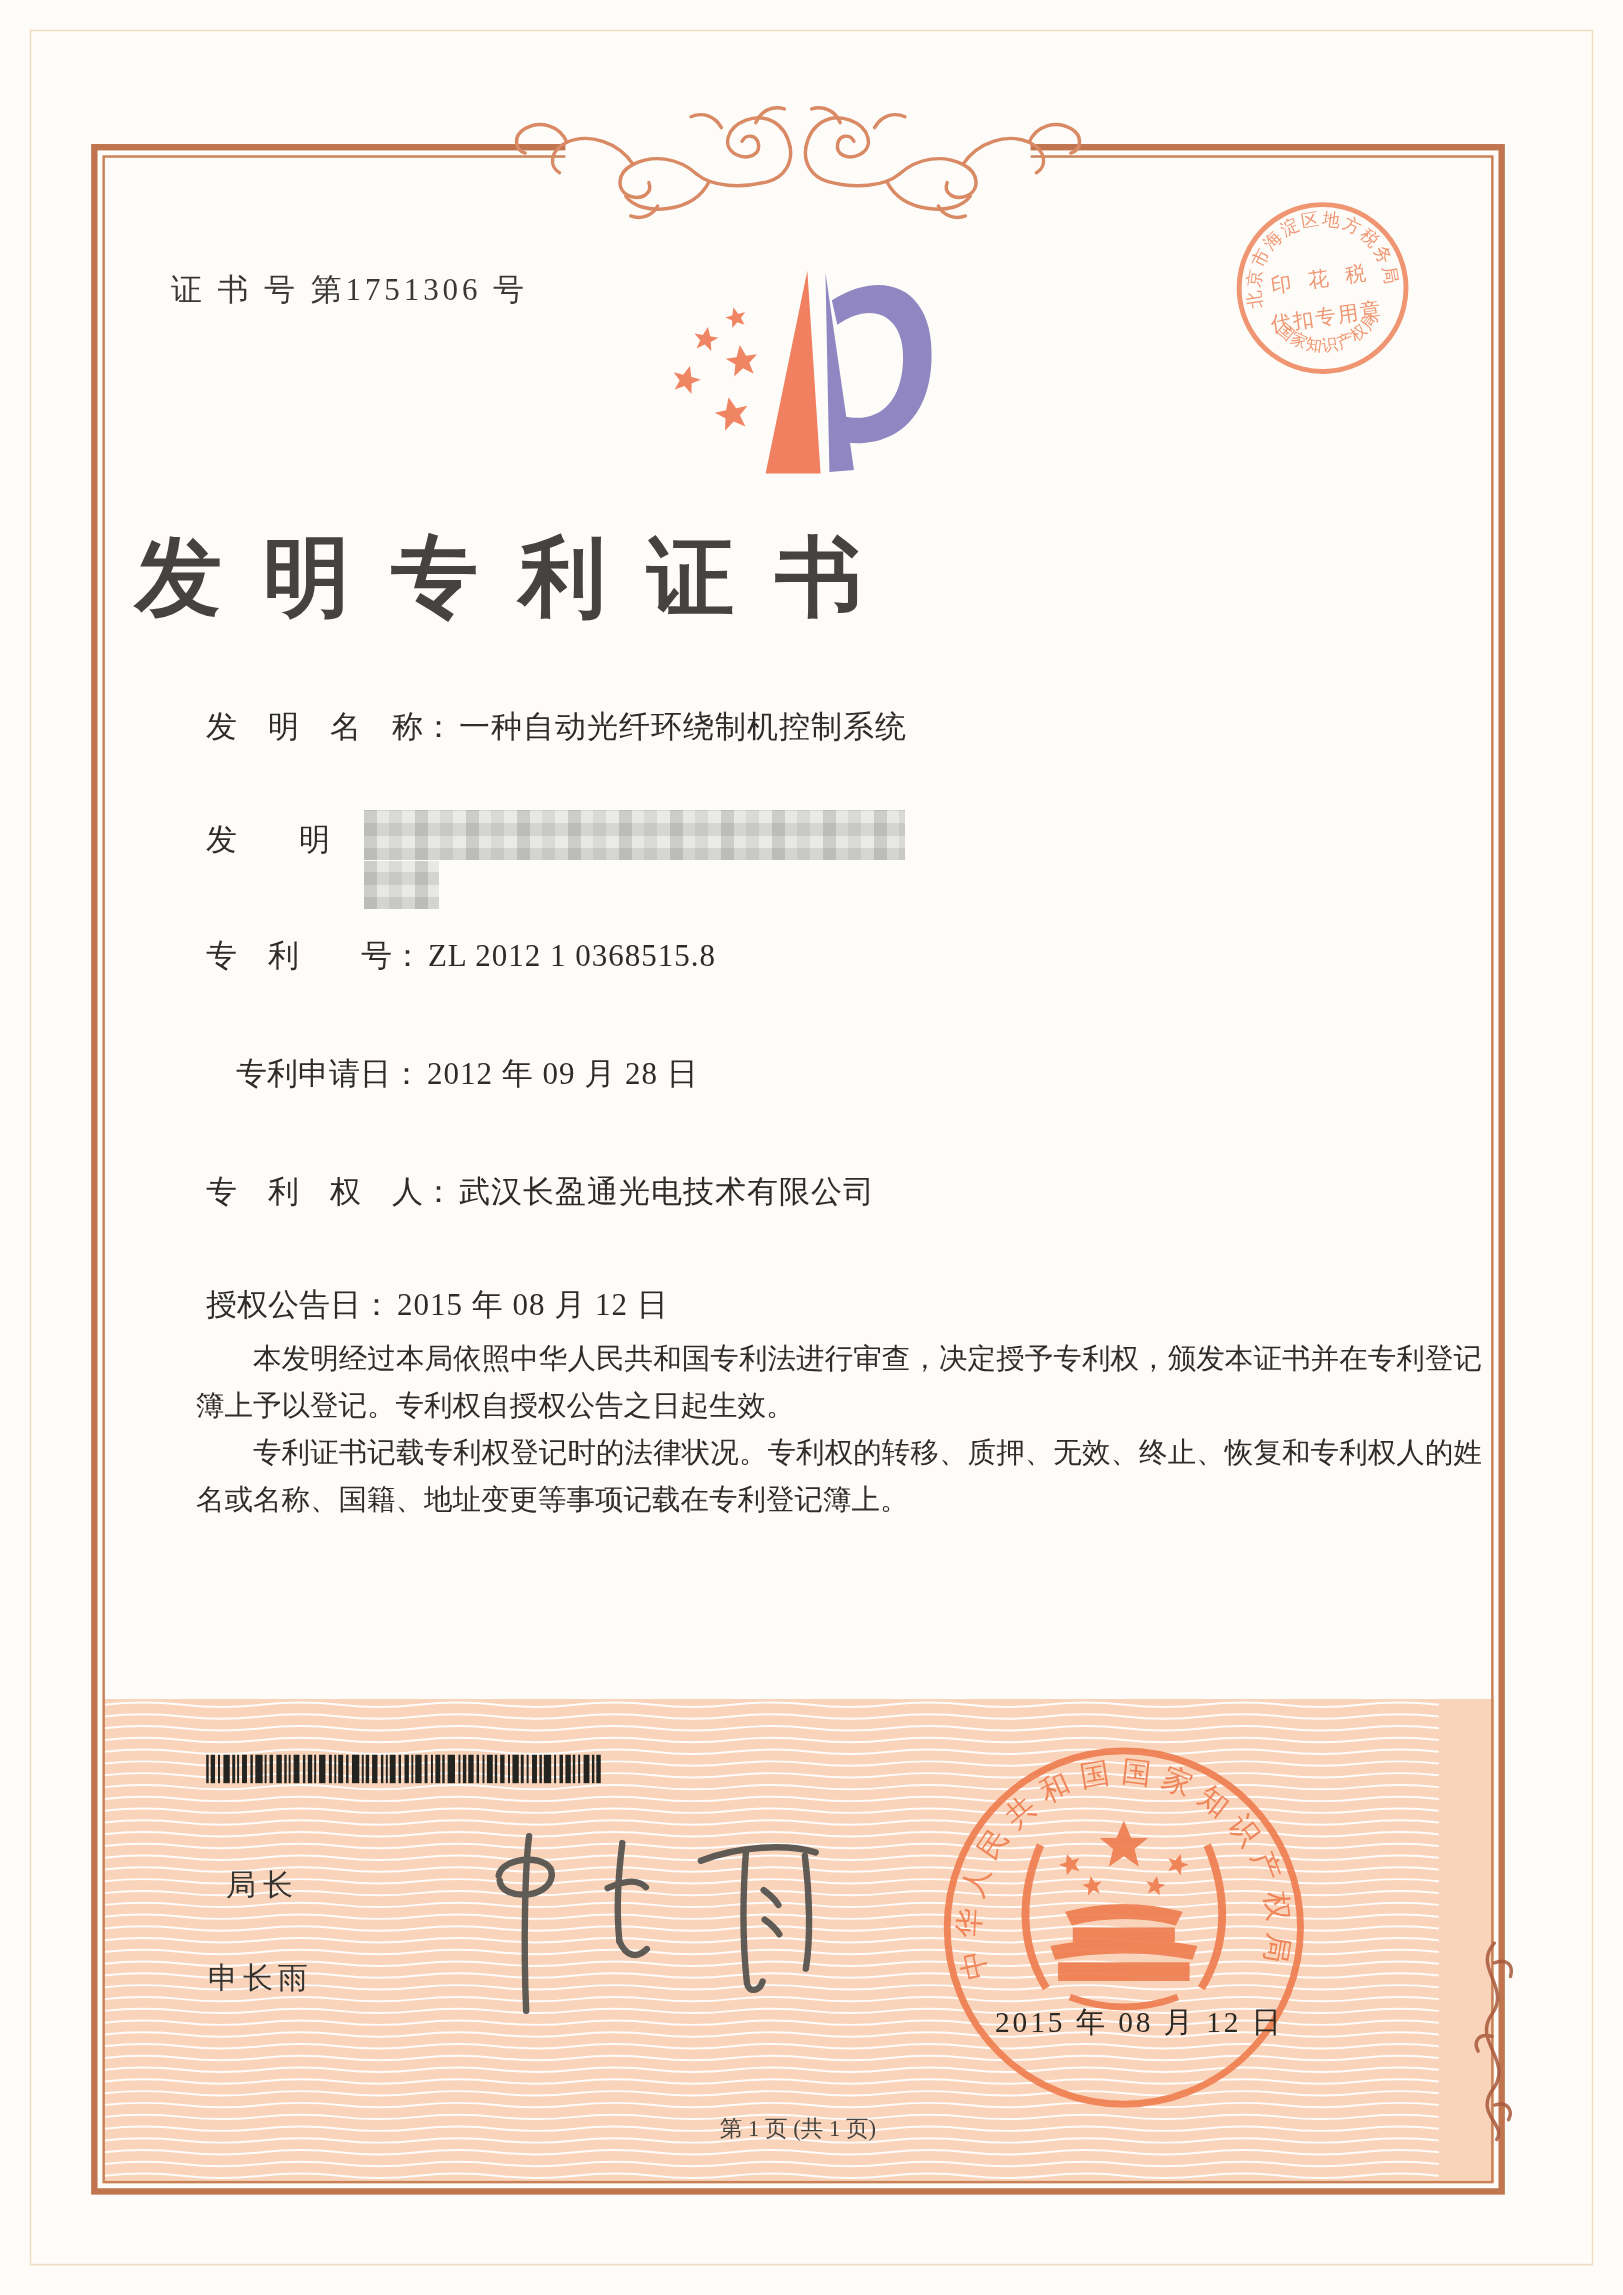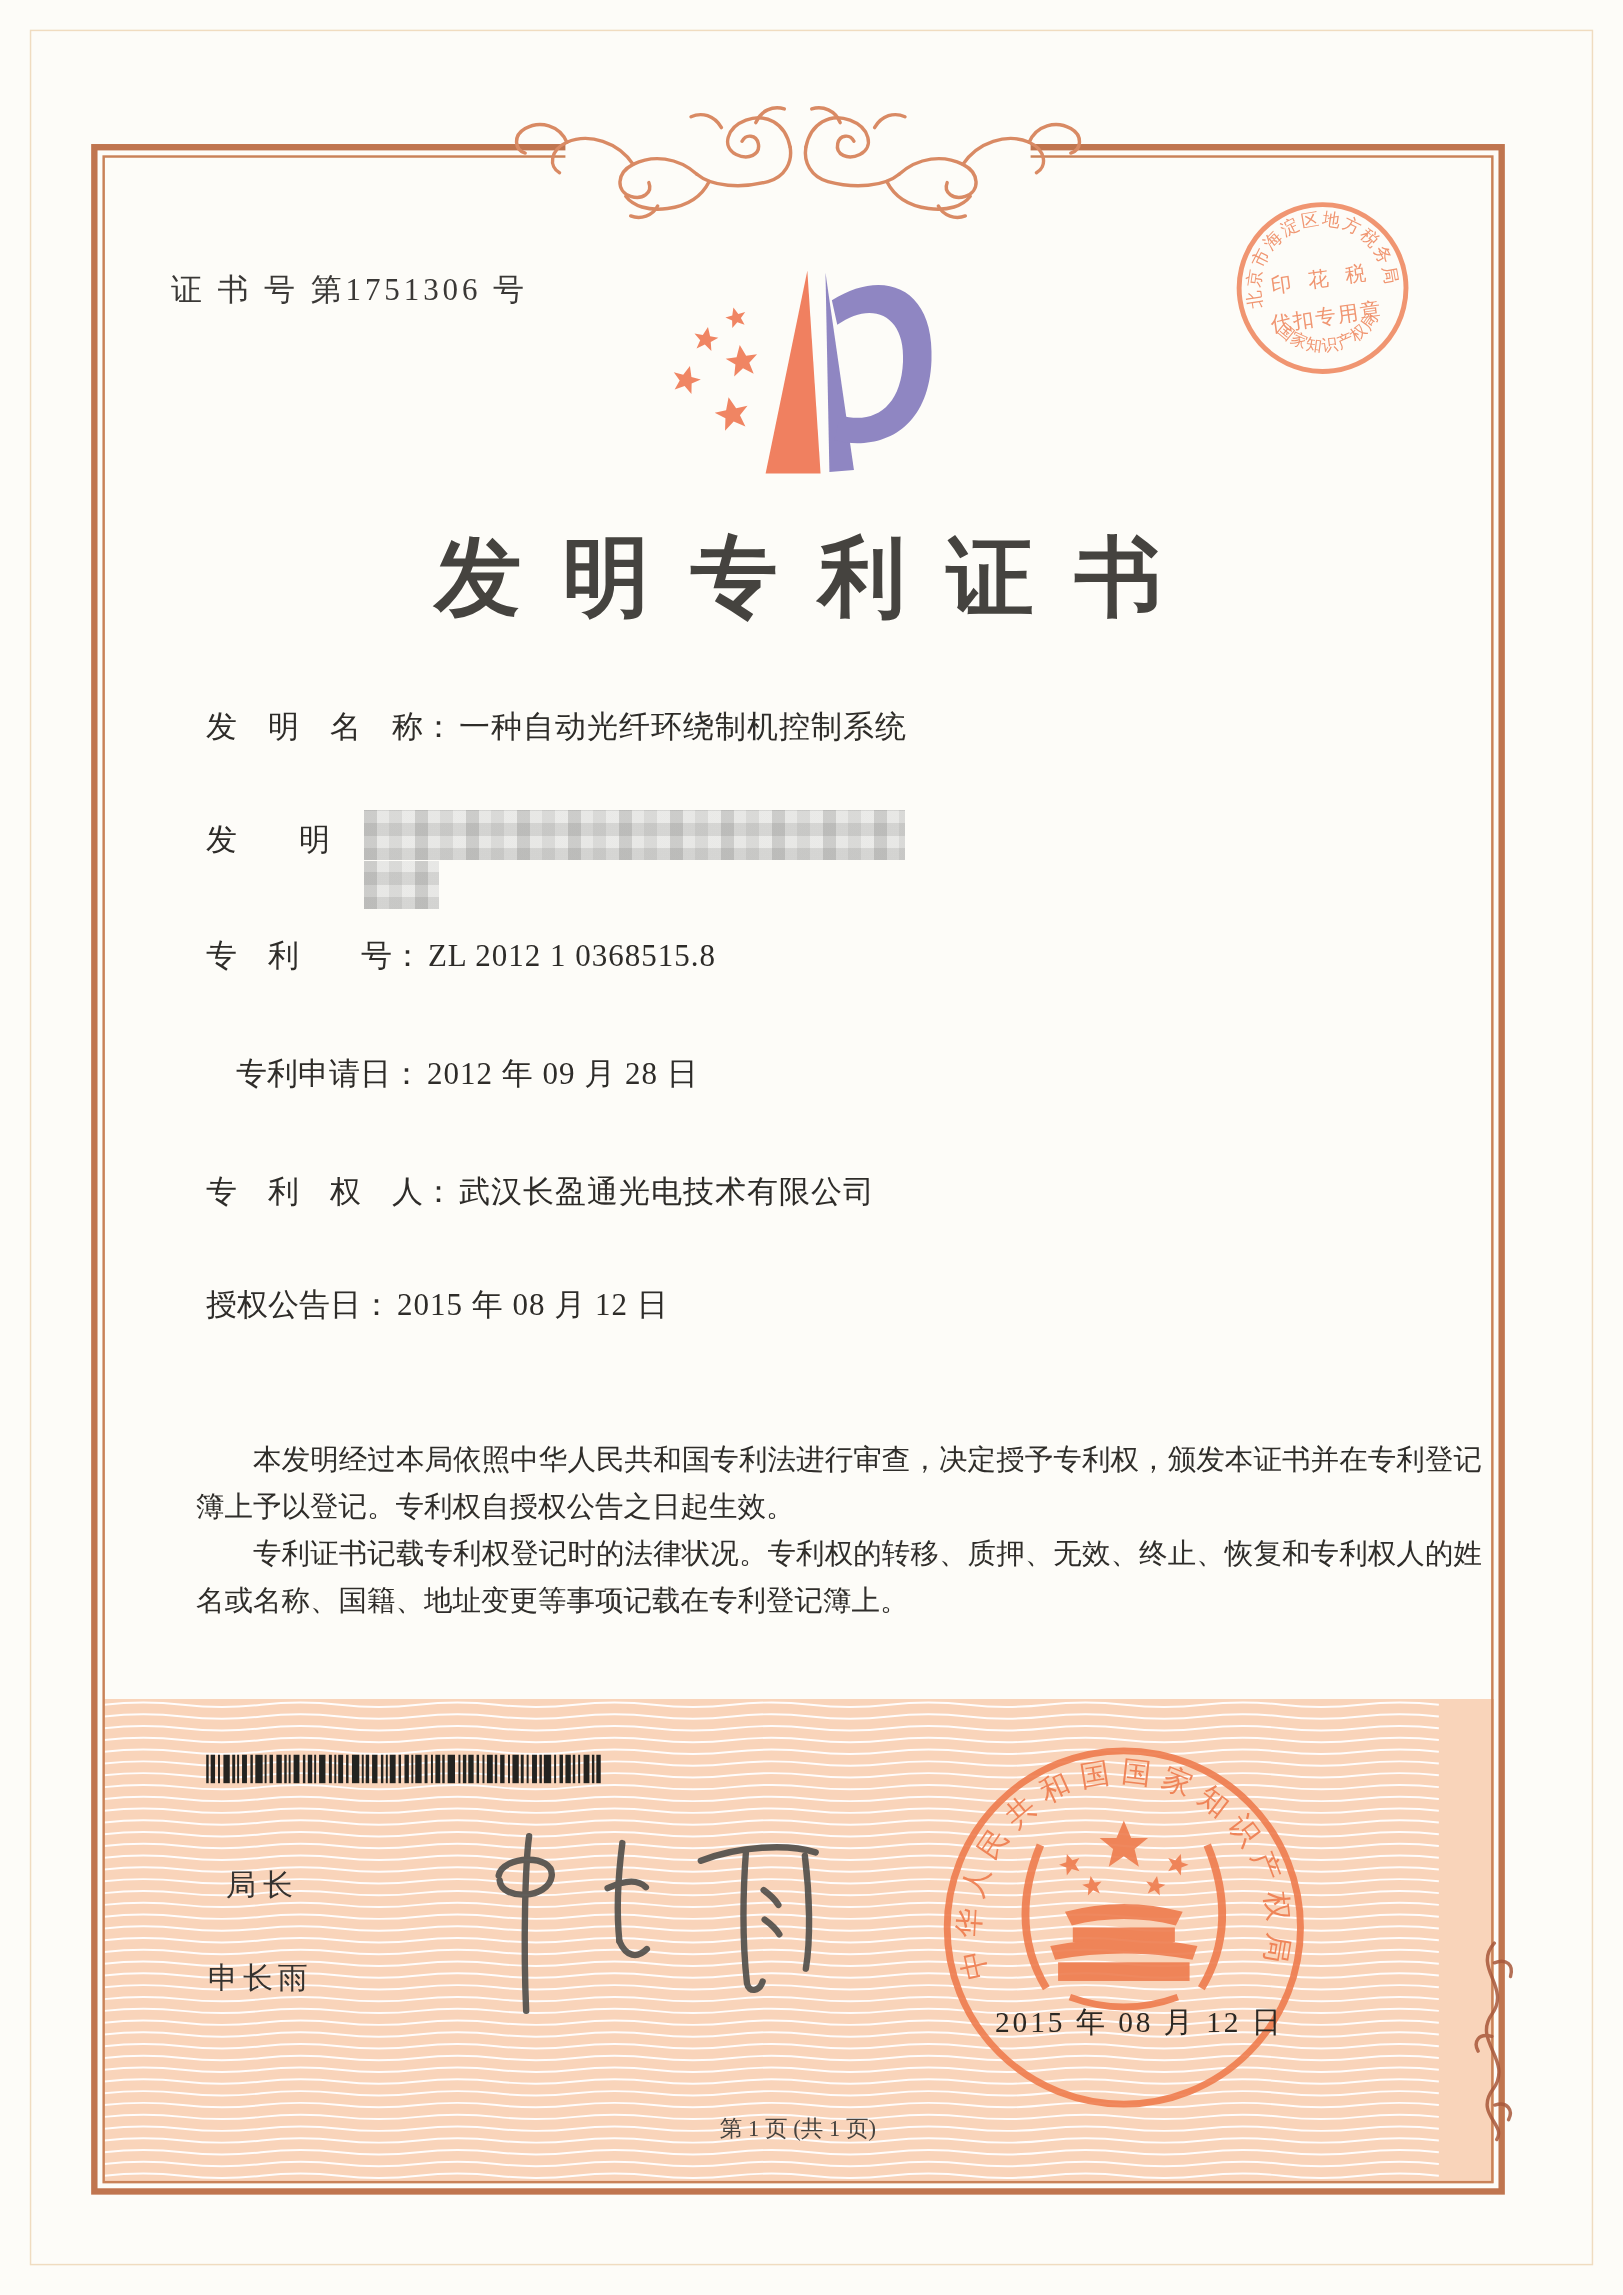--- a/index.html
+++ b/index.html
@@ -8,34 +8,34 @@
     background:#ffffff;
     font-family:"Liberation Serif","DejaVu Serif",serif;
     position:relative;overflow:hidden;
   }
   #page{position:absolute;inset:0;background:#fdfcf8;}
   .abs{position:absolute;}
   
   #band{left:104px;top:1699px;width:1390px;height:484px;background:#f9d4ba;}
   
   .cert-no{left:171px;top:269px;font-size:31px;letter-spacing:3.9px;color:#3a3836;}
-  .title{left:94px;top:519px;width:1408px;text-align:center;font-size:87px;
+  .title{left:94px;top:519px;width:1408px;text-align:left;font-size:87px;
          font-weight:600;letter-spacing:41px;padding-left:41px;box-sizing:border-box;color:#45433f;}
   .field{left:206px;font-size:31px;color:#2e2c29;white-space:nowrap;text-align:center;}
   .field .lab{display:inline-block;}
   .field .val{margin-left:4.9px;letter-spacing:1px;}
   .f1{top:706px;} .f2{top:819px;} .f3{top:935px;} .f4{top:1053px;margin-left:30px;} .f5{top:1171px;} .f6{top:1284px;}
   .mosaic{background-color:#ececea;
     background-image:
       repeating-linear-gradient(90deg, rgba(118,118,116,.26) 0 12.8px, rgba(205,205,203,.10) 12.8px 25.5px,
         rgba(150,150,148,.20) 25.5px 38px, rgba(228,228,226,.08) 38px 51px),
       repeating-linear-gradient(0deg, rgba(128,128,126,.22) 0 12.3px, rgba(216,216,214,.08) 12.3px 24.5px);}
   #mos1{left:364px;top:810px;width:541px;height:50px;}
   #mos2{left:364px;top:861px;width:75px;height:48px;}
-  #body-text{left:196px;top:1436px;width:1286px;font-size:28.5px;line-height:47px;
+  #body-text{left:196px;top:1335px;width:1286px;font-size:28.5px;line-height:47px;
              text-align:justify;color:#2f2d2a;}
   #body-text p{margin:0;text-indent:2em;}
   .director-label{left:226px;top:1865px;font-size:30px;letter-spacing:6.9px;color:#34322f;}
   .director-name{left:208px;top:1923px;font-size:30px;letter-spacing:4.9px;color:#34322f;margin-top:35px;}
   .seal-date{left:995px;top:2003px;font-size:29.4px;letter-spacing:2.9px;color:#2b2823;}
   .footer{left:94px;top:2113px;width:1408px;text-align:center;font-size:22.6px;color:#46433f;}
   svg text{font-family:"Liberation Serif","DejaVu Serif",serif;}
 </style>
 </head>
 <body>

